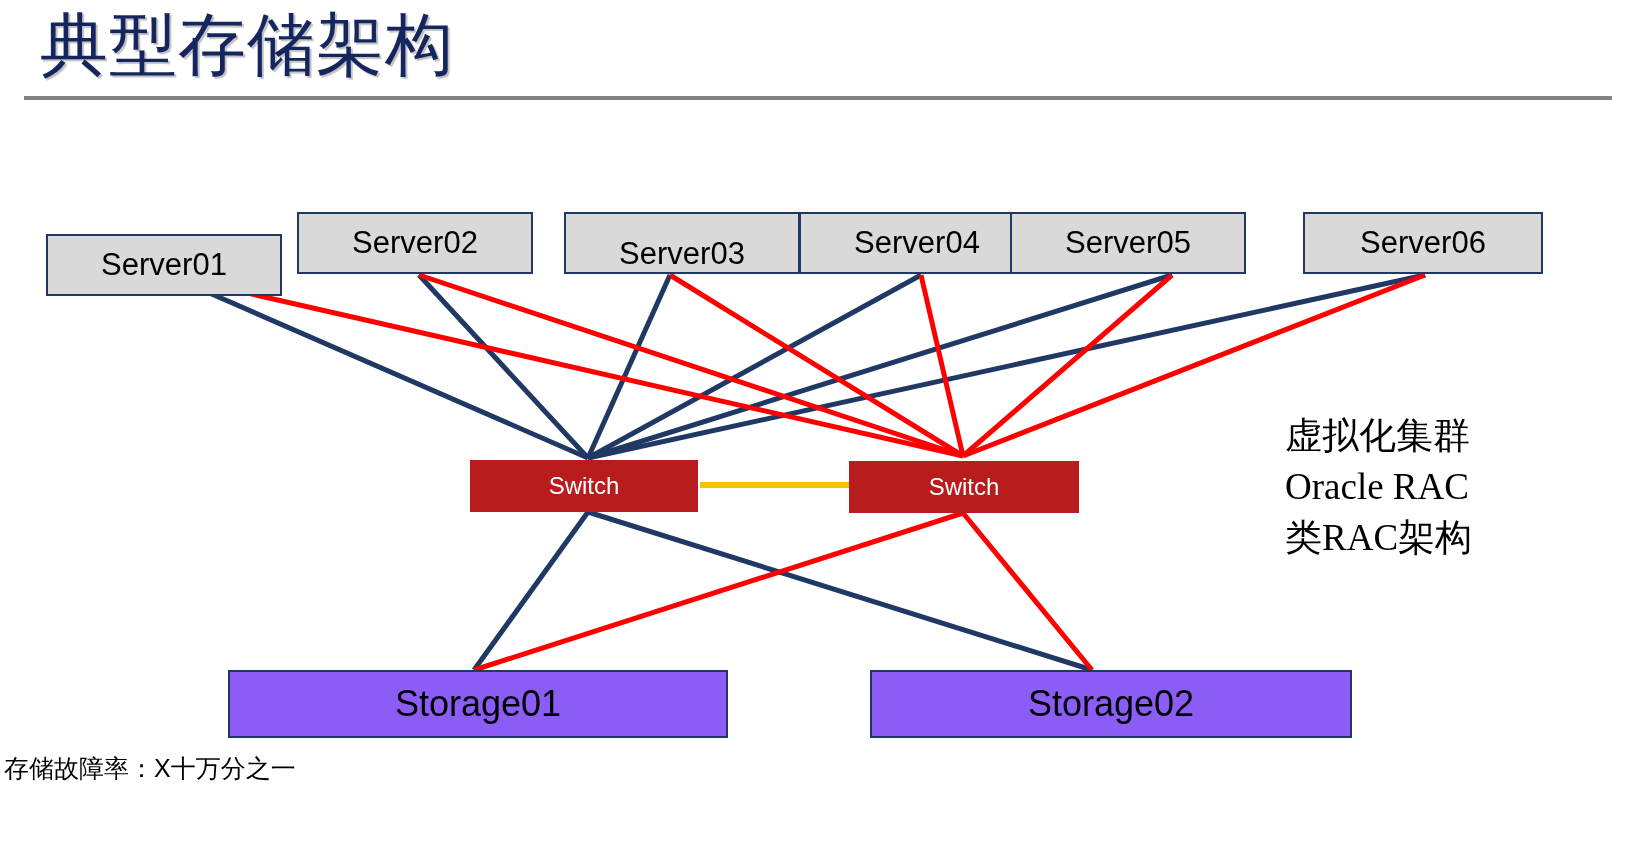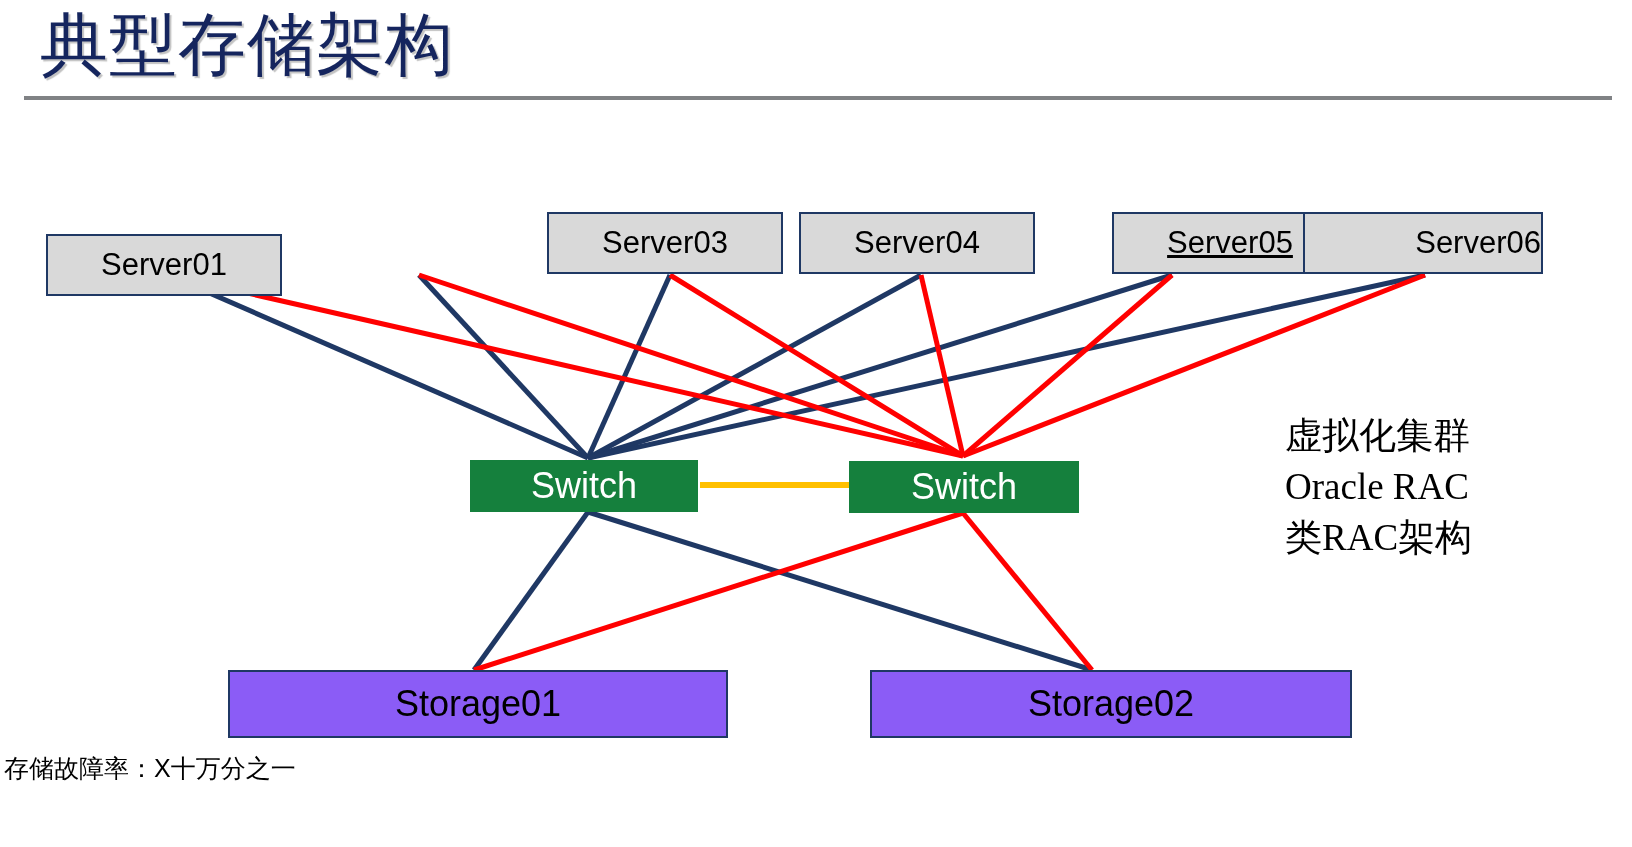--- a/index.html
+++ b/index.html
@@ -64,41 +64,41 @@
   }
   .server-box {
     background: #d9d9d9;
     border: 2px solid #1f3864;
     height: 62px;
     font-size: 31px;
     color: #000000;
     top: 212px;
   }
   .switch-box {
-    background: #15803d;
+    background: #b91c1c;
     border: none;
     color: #ffffff;
-    font-size: 36px;
+    font-size: 24px;
   }
   .storage-box {
     background: #8b5cf6;
     border: 2px solid #1f3864;
     height: 68px;
     font-size: 36px;
     color: #000000;
     top: 670px;
   }
 
   
   #server-1 { left: 46px;   width: 236px; margin-top: 22px; }
   #server-2 { left: 297px;  width: 236px; }
-  #server-3 { left: 547px;  width: 236px; }
+  #server-3 { left: 564px;  width: 236px; align-items: flex-end; }
   #server-4 { left: 799px;  width: 236px; text-align: center; }
-  #server-5 { left: 1112px; width: 236px; text-decoration: underline; }
-  #server-6 { left: 1303px; width: 240px; justify-content: flex-end; }
+  #server-5 { left: 1010px; width: 236px; }
+  #server-6 { left: 1303px; width: 240px; }
 
   #switch-left  { left: 470px; top: 460px; width: 228px; height: 52px; }
   #switch-right { left: 849px; top: 461px; width: 230px; height: 52px; }
 
   #storage-1 { left: 228px; width: 500px; }
   #storage-2 { left: 870px; width: 482px; }
 
   
   .annotation {
     position: absolute;
@@ -167,20 +167,23 @@
       <g stroke="#ff0000" stroke-width="5" fill="none">
         <line x1="963" y1="513" x2="474" y2="670"></line>
         <line x1="963" y1="513" x2="1092" y2="670"></line>
       </g>
     </g>
   </svg>
 
   <div class="node server-box" id="server-1">
     <span>Server01</span>
   </div>
+  <div class="node server-box" id="server-2">
+    <span>Server02</span>
+  </div>
   <div class="node server-box" id="server-3">
     <span>Server03</span>
   </div>
   <div class="node server-box" id="server-4">
     <span>Server04</span>
   </div>
   <div class="node server-box" id="server-5">
     <span>Server05</span>
   </div>
   <div class="node server-box" id="server-6">

